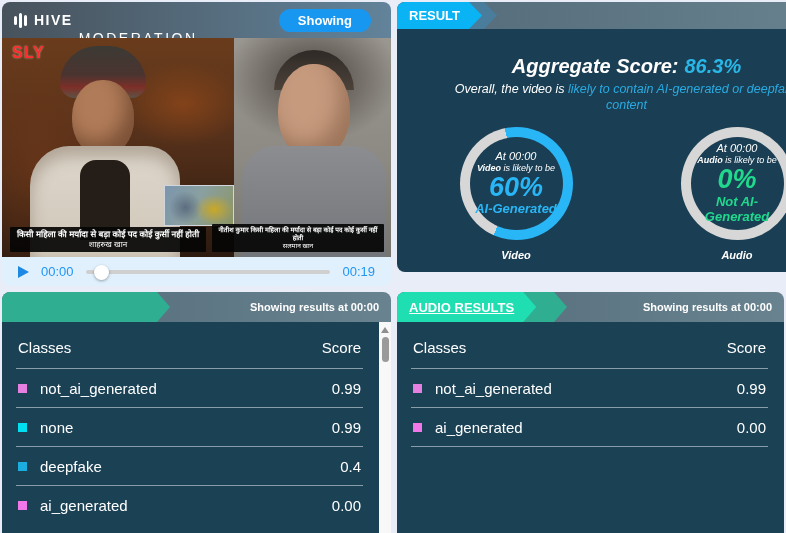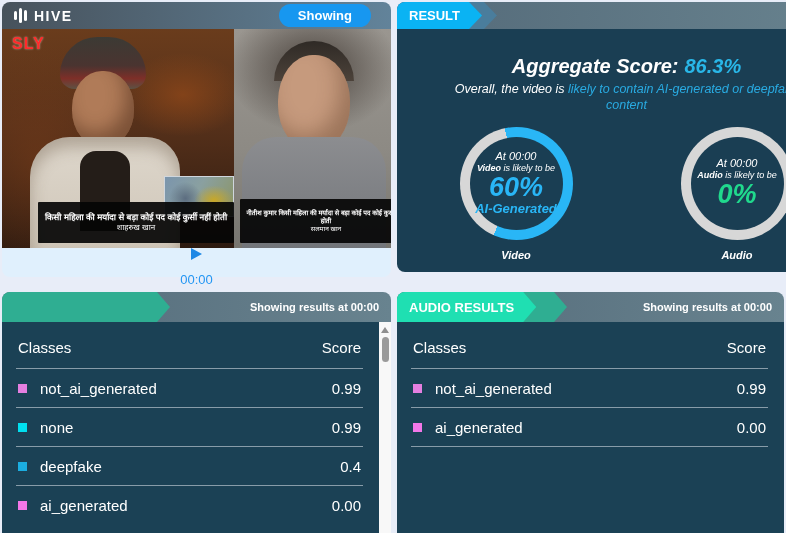--- a/index.html
+++ b/index.html
@@ -8,21 +8,21 @@
     font-family: "Liberation Sans", sans-serif;
     background:#e8edf8;
     position:relative;
     overflow:hidden;
   }
   .card { position:absolute; border-radius:8px; }
 
   
   #left-col { left:2px; top:2px; width:389px; }
   .app-header{
-    height:27px; display:flex; align-items:center; padding:0 12px;
+    height:36px; display:flex; align-items:center; padding:0 12px;
     background:linear-gradient(90deg,#47525c,#62839a);
     border-radius:8px 8px 0 0;
   }
   .logo-bars{ display:flex; align-items:center; gap:2px; margin-right:7px; }
   .logo-bars i{ display:block; width:3px; background:#fff; border-radius:2px; }
   .logo-bars i:nth-child(1){height:9px;} .logo-bars i:nth-child(2){height:15px;} .logo-bars i:nth-child(3){height:11px;}
   .brand-bold{ color:#fff; font-weight:bold; font-size:14px; letter-spacing:1.5px; }
   .brand-light{ color:#fff; font-weight:normal; font-size:14px; letter-spacing:2.5px; margin-left:6px;margin-top:36px; }
   .upload-btn{
     margin-left:auto; margin-right:8px;
@@ -60,31 +60,31 @@
     background:linear-gradient(180deg,#8c8d90,#72757a); }
   .watermark{ position:absolute; left:10px; top:6px; color:#ff2a2a; font-weight:bold;
     font-size:16px; letter-spacing:1px; text-shadow:0 0 2px rgba(255,255,255,.6); }
   .inset-clip{ position:absolute; left:162px; top:147px; width:70px; height:41px;
     border:1px solid #cfd6dd;
     background:
       radial-gradient(26px 20px at 72% 60%, #c9a826, rgba(0,0,0,0) 75%),
       radial-gradient(22px 22px at 30% 55%, #5c6d80, rgba(0,0,0,0) 75%),
       linear-gradient(120deg,#7b95ad 0%, #8aa0a0 45%, #8c9462 100%); }
   .subtitle{ position:absolute; bottom:5px; background:rgba(5,5,5,.92); color:#fff;
-    text-align:center; padding:10px 3px; line-height:1.25; border-radius:1px;margin-left:28px; }
+    text-align:center; padding:2px 3px; line-height:1.25; border-radius:1px; }
   .subtitle .l1{ font-size:8.5px; font-weight:bold; }
   .subtitle .l2{ font-size:8px; }
   .sub-left{ left:8px; width:196px; }
   .sub-right{ left:210px; width:172px; }
   .sub-right .l1{ font-size:6.5px; }
   .sub-right .l2{ font-size:6.5px; }
 
   
   .controls{ height:29px; background:#e0f0fd; border-radius:0 0 8px 8px;
-    display:flex; align-items:center; padding:0 16px; gap:12px;flex-direction:column; }
+    display:flex; align-items:center; padding:0 16px; gap:12px; }
   .play-icon{ width:0; height:0; border-left:11px solid #1e88e5;
     border-top:6.5px solid transparent; border-bottom:6.5px solid transparent; cursor:pointer; }
   .time-text{ color:#2196f3; font-size:13px; }
   .seek{ flex:1; position:relative; height:14px; cursor:pointer; }
   .seek-track{ position:absolute; left:0; right:0; top:5px; height:4px; background:#cfcfcf; border-radius:2px; }
   .seek-thumb{ position:absolute; left:8px; top:0; width:15px; height:15px; border-radius:50%;
     background:#fff; box-shadow:0 1px 3px rgba(0,0,0,.35); }
 
   
   .panel-header{ position:relative; height:27px; overflow:hidden;
@@ -208,20 +208,21 @@
           </div>
         </div>
         <div class="g-caption">Video</div>
       </div>
       <div class="gauge">
         <div class="ring" style="background: conic-gradient(from -12deg, rgb(32, 217, 141) 0deg, rgb(32, 217, 141) 0%, rgb(215, 215, 215) 0%, rgb(215, 215, 215) 100%);">
           <div class="ring-inner">
             <div class="g-time">At 00:00</div>
             <div class="g-phrase"><b>Audio</b><span> is likely to be</span></div>
             <div class="g-percent" style="color: rgb(32, 217, 141);">0%</div>
+            <div class="g-verdict" style="color: rgb(32, 217, 141);">Not AI-Generated</div>
           </div>
         </div>
         <div class="g-caption">Audio</div>
       </div>
     </div>
   </div>
 </div>
 
 <div id="video-results" class="card">
   <div class="panel-header results-header">
@@ -258,21 +259,21 @@
     <div class="scrollbar">
       <div class="scroll-up"></div>
       <div class="scroll-thumb"></div>
     </div>
   </div>
 </div>
 
 <div id="audio-results" class="card">
   <div class="panel-header results-header">
     <span class="tag-back" style="width: 170px; background: rgb(47, 174, 146);"></span>
-    <span class="tag" style="background: rgb(31, 223, 178);">AUDIO RESULTS</span>
+    <span class="tag" style="background: rgb(31, 223, 178); text-decoration: underline;">AUDIO RESULTS</span>
     <span class="header-status">Showing results at 00:00</span>
   </div>
   <div class="results-body">
     <div class="tbl">
       <div class="tbl-head">
         <span>Classes</span>
         <span>Score</span>
       </div>
       <div class="row">
         <span class="bullet" style="background: rgb(229, 127, 224);"></span>

